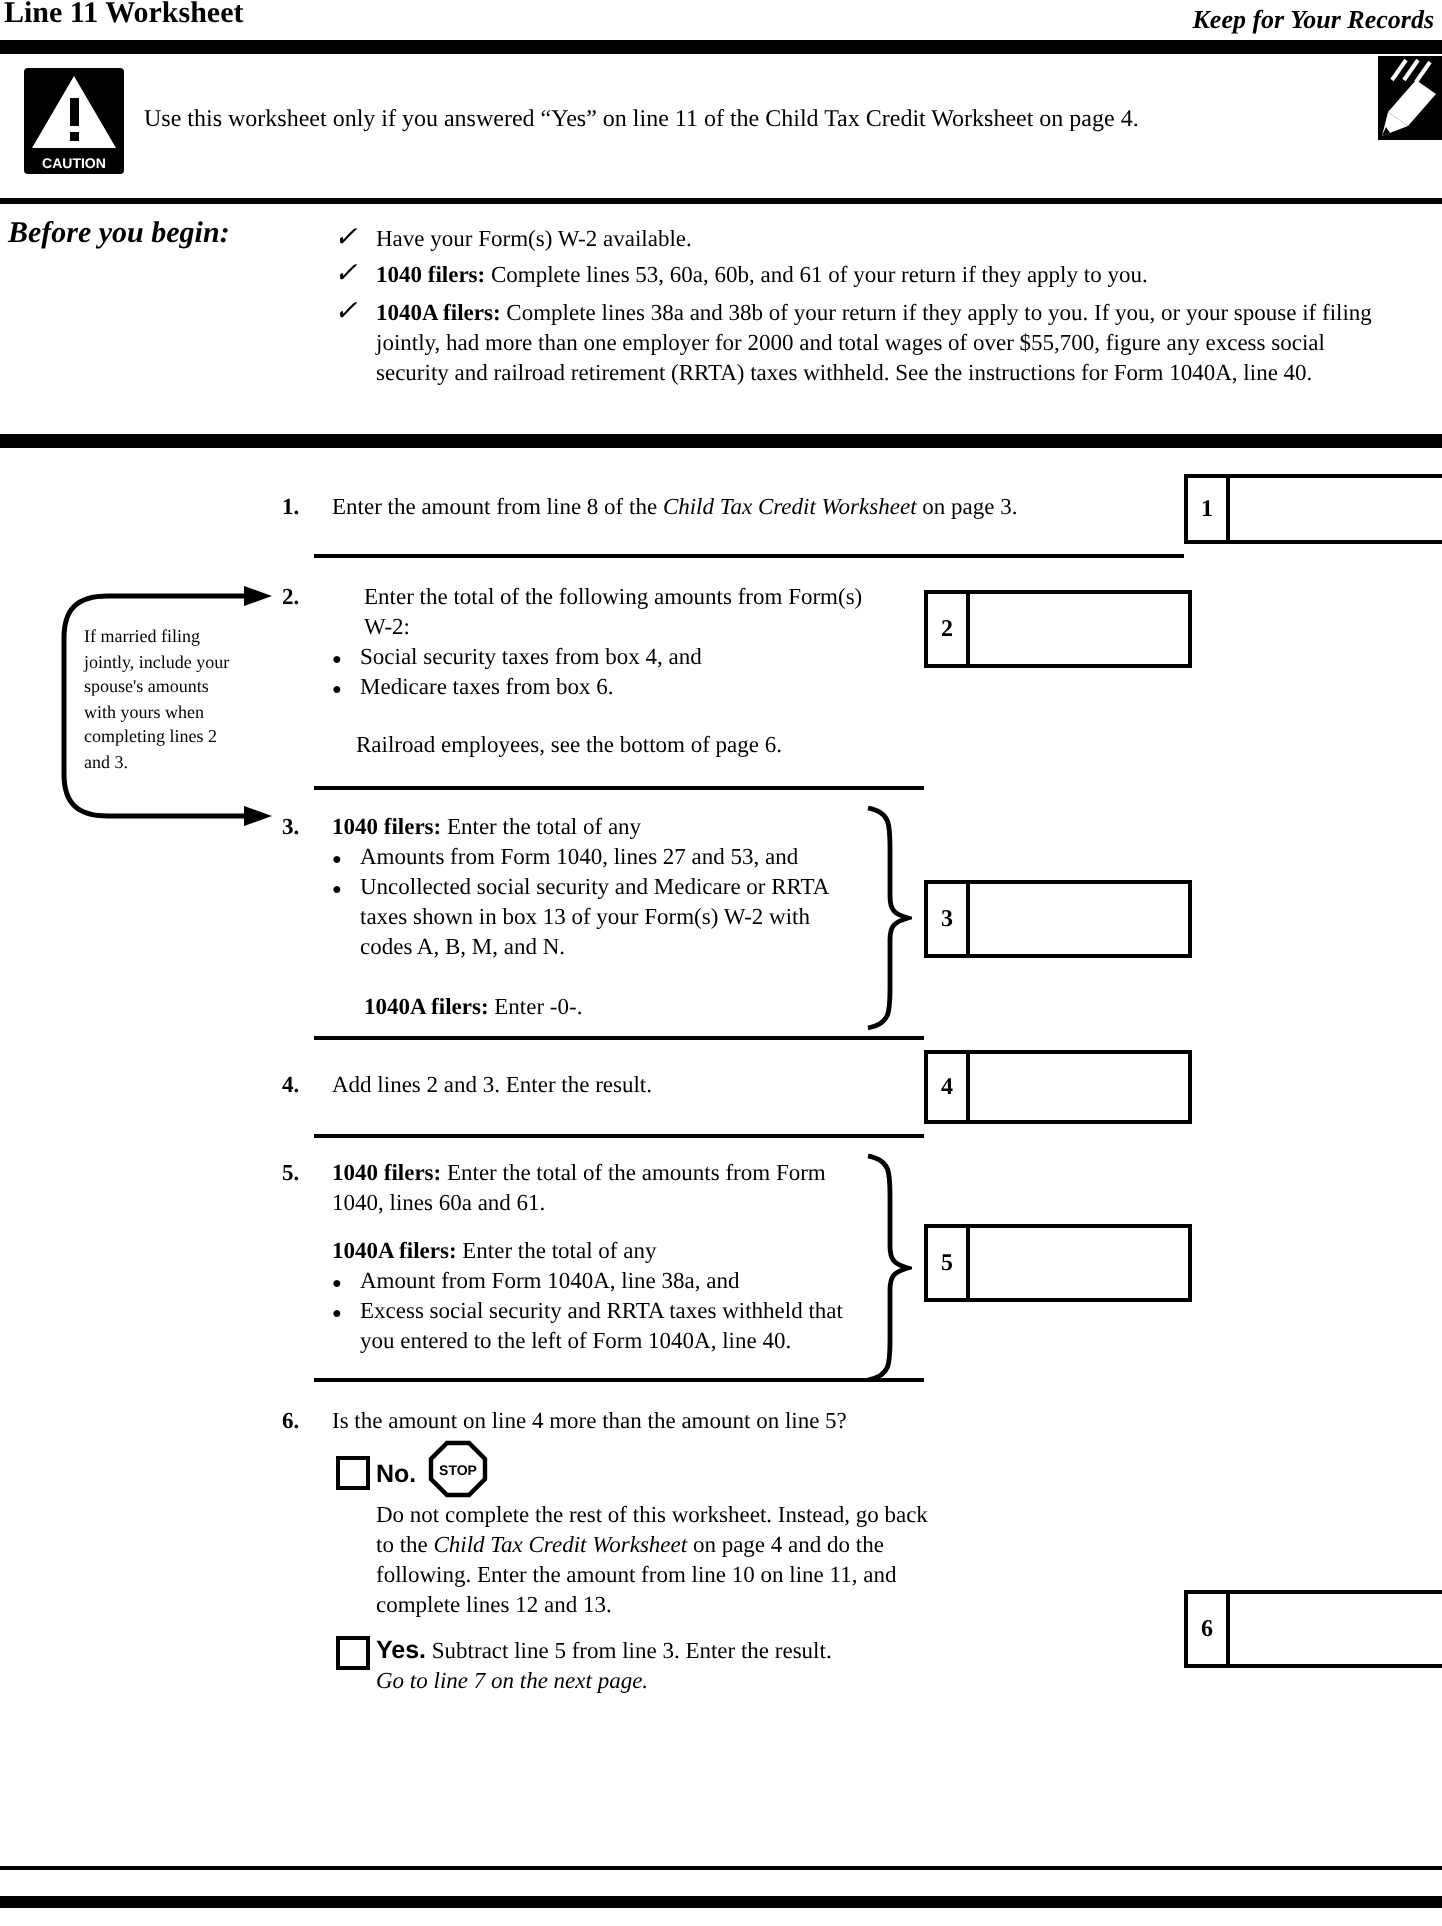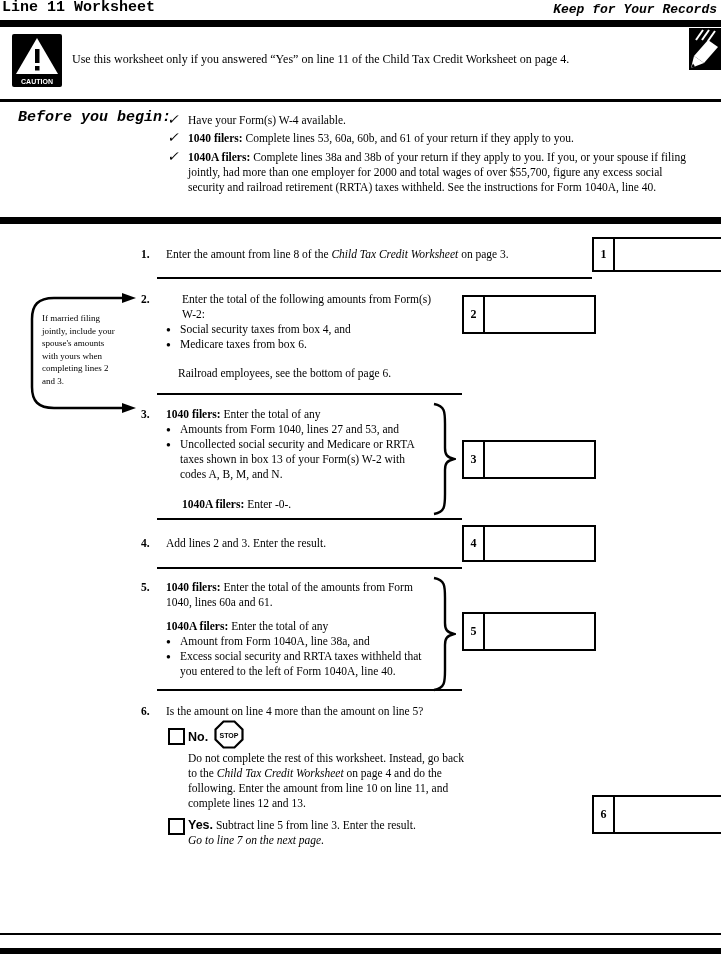--- a/index.html
+++ b/index.html
@@ -1,19 +1,19 @@
 <!DOCTYPE html>
 <html><head>
 <meta charset="utf-8">
 <style>
   html,body{margin:0;padding:0;background:#fff;}
   .page{position:relative;width:721px;height:963px;background:#fff;overflow:hidden;
         font-family:"Liberation Serif",serif;font-size:11.5px;color:#000;line-height:15px;}
   .abs{position:absolute;}
-  .sans{font-family:Liberation Mono, monospace;}
+  .sans{font-family:Liberation Serif, serif;}
   .bar{position:absolute;left:0;right:0;background:#000;}
   .rule{position:absolute;height:2px;background:#000;}
   .title{font-size:15px;font-weight:bold;}
   .keep{font-size:13px;font-weight:bold;font-style:italic;}
   .byb{font-size:15px;font-weight:bold;font-style:italic;}
   .num{font-weight:bold;}
   .nowrap{white-space:nowrap;}
   ul.blist{margin:0;padding:0;list-style:none;}
   ul.blist li{display:flex;}
   .blt{width:14px;flex:0 0 14px;font-size:8px;line-height:15px;}
@@ -53,23 +53,23 @@
       <line x1="14" y1="2" x2="7" y2="12" stroke="#fff" stroke-width="2"></line>
       <line x1="20" y1="2" x2="13" y2="12" stroke="#fff" stroke-width="2"></line>
       <line x1="26" y1="3" x2="19" y2="13" stroke="#fff" stroke-width="2"></line>
       <polygon points="19,12 29,19 15,35 5,28" fill="#fff"></polygon>
       <polygon points="5,28 15,35 2,40" fill="#fff"></polygon>
       <polygon points="2,40 6,38.5 4,35.5" fill="#000"></polygon>
     </svg>
   </div>
   <div class="bar" style="top:99px;height:3px;"></div>
 
-  <div class="abs byb sans" style="left:18px;top:110px;text-align:center;">Before you begin:</div>
+  <div class="abs byb sans" style="left:4px;top:110px;text-align:center;">Before you begin:</div>
   <div class="abs checkmark" style="left:167px;top:112px;">✓</div>
-  <div class="abs" style="left:188px;top:113px;width:520px;"><span>Have your Form(s) W-4 available.</span></div>
+  <div class="abs" style="left:188px;top:113px;width:520px;"><span>Have your Form(s) W-2 available.</span></div>
   <div class="abs checkmark" style="left:167px;top:130px;">✓</div>
   <div class="abs" style="left:188px;top:131px;width:520px;"><b>1040 filers:</b><span> Complete lines 53, 60a, 60b, and 61 of your return if they apply to you.</span></div>
   <div class="abs checkmark" style="left:167px;top:149px;">✓</div>
   <div class="abs" style="left:188px;top:150px;width:505px;"><b>1040A filers:</b><span> Complete lines 38a and 38b of your return if they apply to you. If you, or your spouse if filing jointly, had more than one employer for 2000 and total wages of over $55,700, figure any excess social security and railroad retirement (RRTA) taxes withheld. See the instructions for Form 1040A, line 40.</span></div>
   <div class="bar" style="top:217px;height:7px;"></div>
 
   <div class="abs num" style="left:141px;top:247px;">1.</div>
   <div class="abs nowrap" style="left:166px;top:247px;"><span>Enter the amount from line 8 of the </span><span class="italic">Child Tax Credit Worksheet</span><span> on page 3.</span></div>
   <div class="fbox" style="left:592px;top:237px;width:132px;height:31px;">
     <div class="lbl">1</div>

